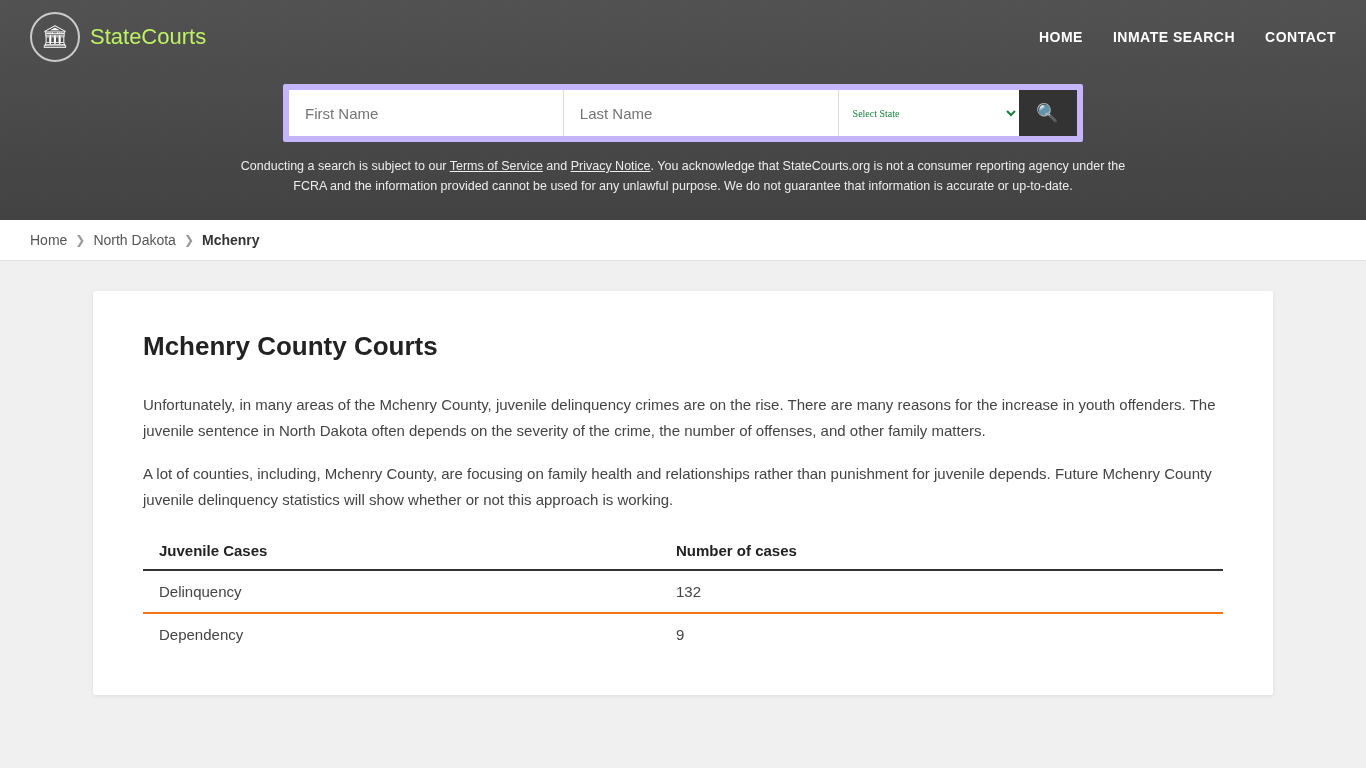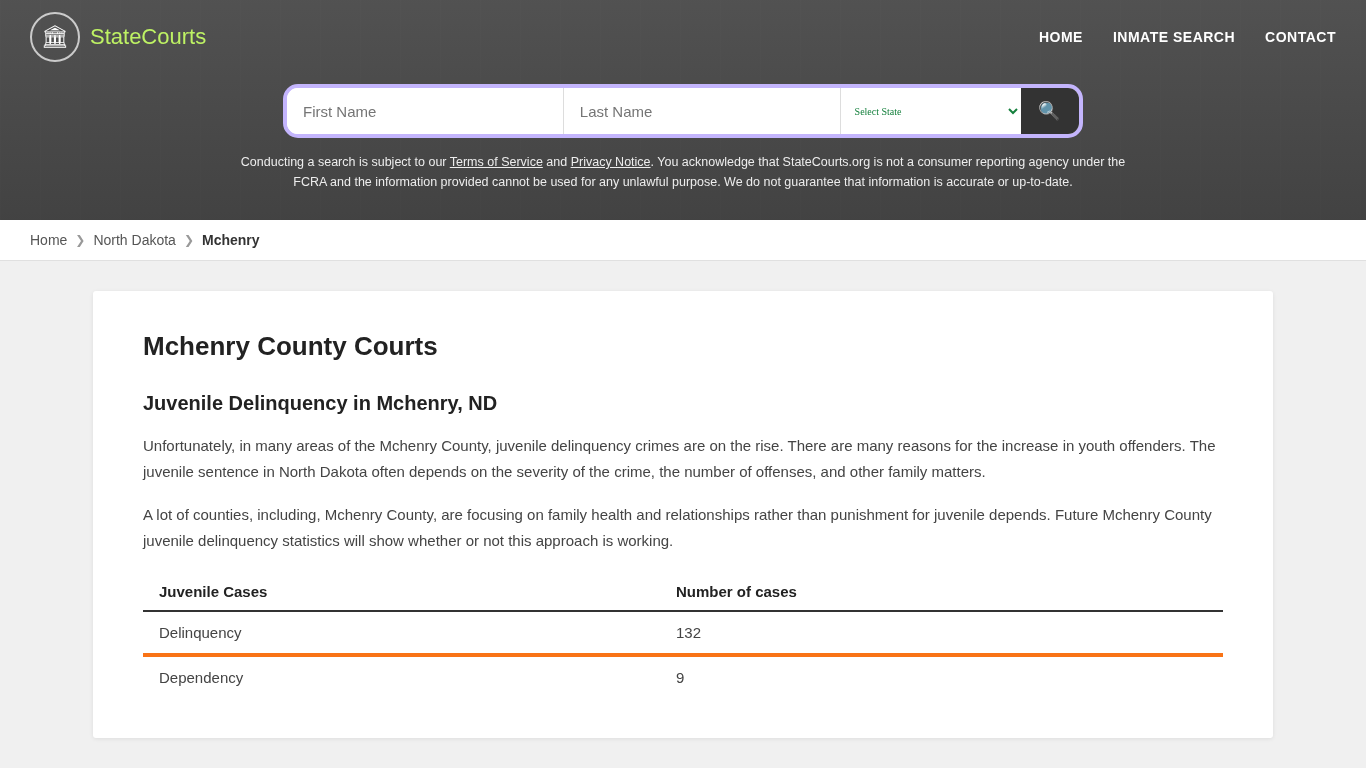--- a/index.html
+++ b/index.html
@@ -75,22 +75,22 @@
       font-weight: bold;
       margin-bottom: 18px;
       text-shadow: 1px 1px 3px rgba(0,0,0,0.5);
     }
     .search-bar {
       display: flex;
       justify-content: center;
       max-width: 800px;
       margin: 0 auto 14px;
       background: #fff;
-      border: 4px solid #c4b5fd;
-      border-radius: 15px;
+      border: 6px solid #c4b5fd;
+      border-radius: 2px;
       overflow: hidden;
     }
     .search-bar input[type="text"] {
       border: none;
       outline: none;
       padding: 12px 16px;
       font-size: 15px;
       color: #999;
       flex: 1;
       border-right: 1px solid #ddd;
@@ -187,21 +187,21 @@
     }
     .data-table th {
       text-align: left;
       padding: 10px 16px;
       font-weight: bold;
       color: #222;
       border-bottom: 2px solid #333;
     }
     .data-table td {
       padding: 12px 16px;
-      border-bottom: 4px solid #f97316;
+      border-bottom: 2px solid #f97316;
       color: #444;
     }
     .data-table tr:last-child td {
       border-bottom: none;
     }
   </style>
 </head>
 <body>
 
 <header class="header">
@@ -244,21 +244,20 @@
   <a href="#">Home</a>
   <span class="breadcrumb-sep">❯</span>
   <a href="#">North Dakota</a>
   <span class="breadcrumb-sep">❯</span>
   <span class="breadcrumb-current">Mchenry</span>
 </nav>
 
 <main class="main">
   <h2 class="page-title">Mchenry County Courts</h2>
 
-  <h3 class="section-title">Juvenile Delinquency in Mchenry, ND</h3>
 
   <p class="body-text">Unfortunately, in many areas of the Mchenry County, juvenile delinquency crimes are on the rise. There are many reasons for the increase in youth offenders. The juvenile sentence in North Dakota often depends on the severity of the crime, the number of offenses, and other family matters.</p>
   <p class="body-text">A lot of counties, including, Mchenry County, are focusing on family health and relationships rather than punishment for juvenile depends. Future Mchenry County juvenile delinquency statistics will show whether or not this approach is working.</p>
 
   <table class="data-table">
     <thead>
       <tr>
         <th>Juvenile Cases</th>
         <th>Number of cases</th>
       </tr>

